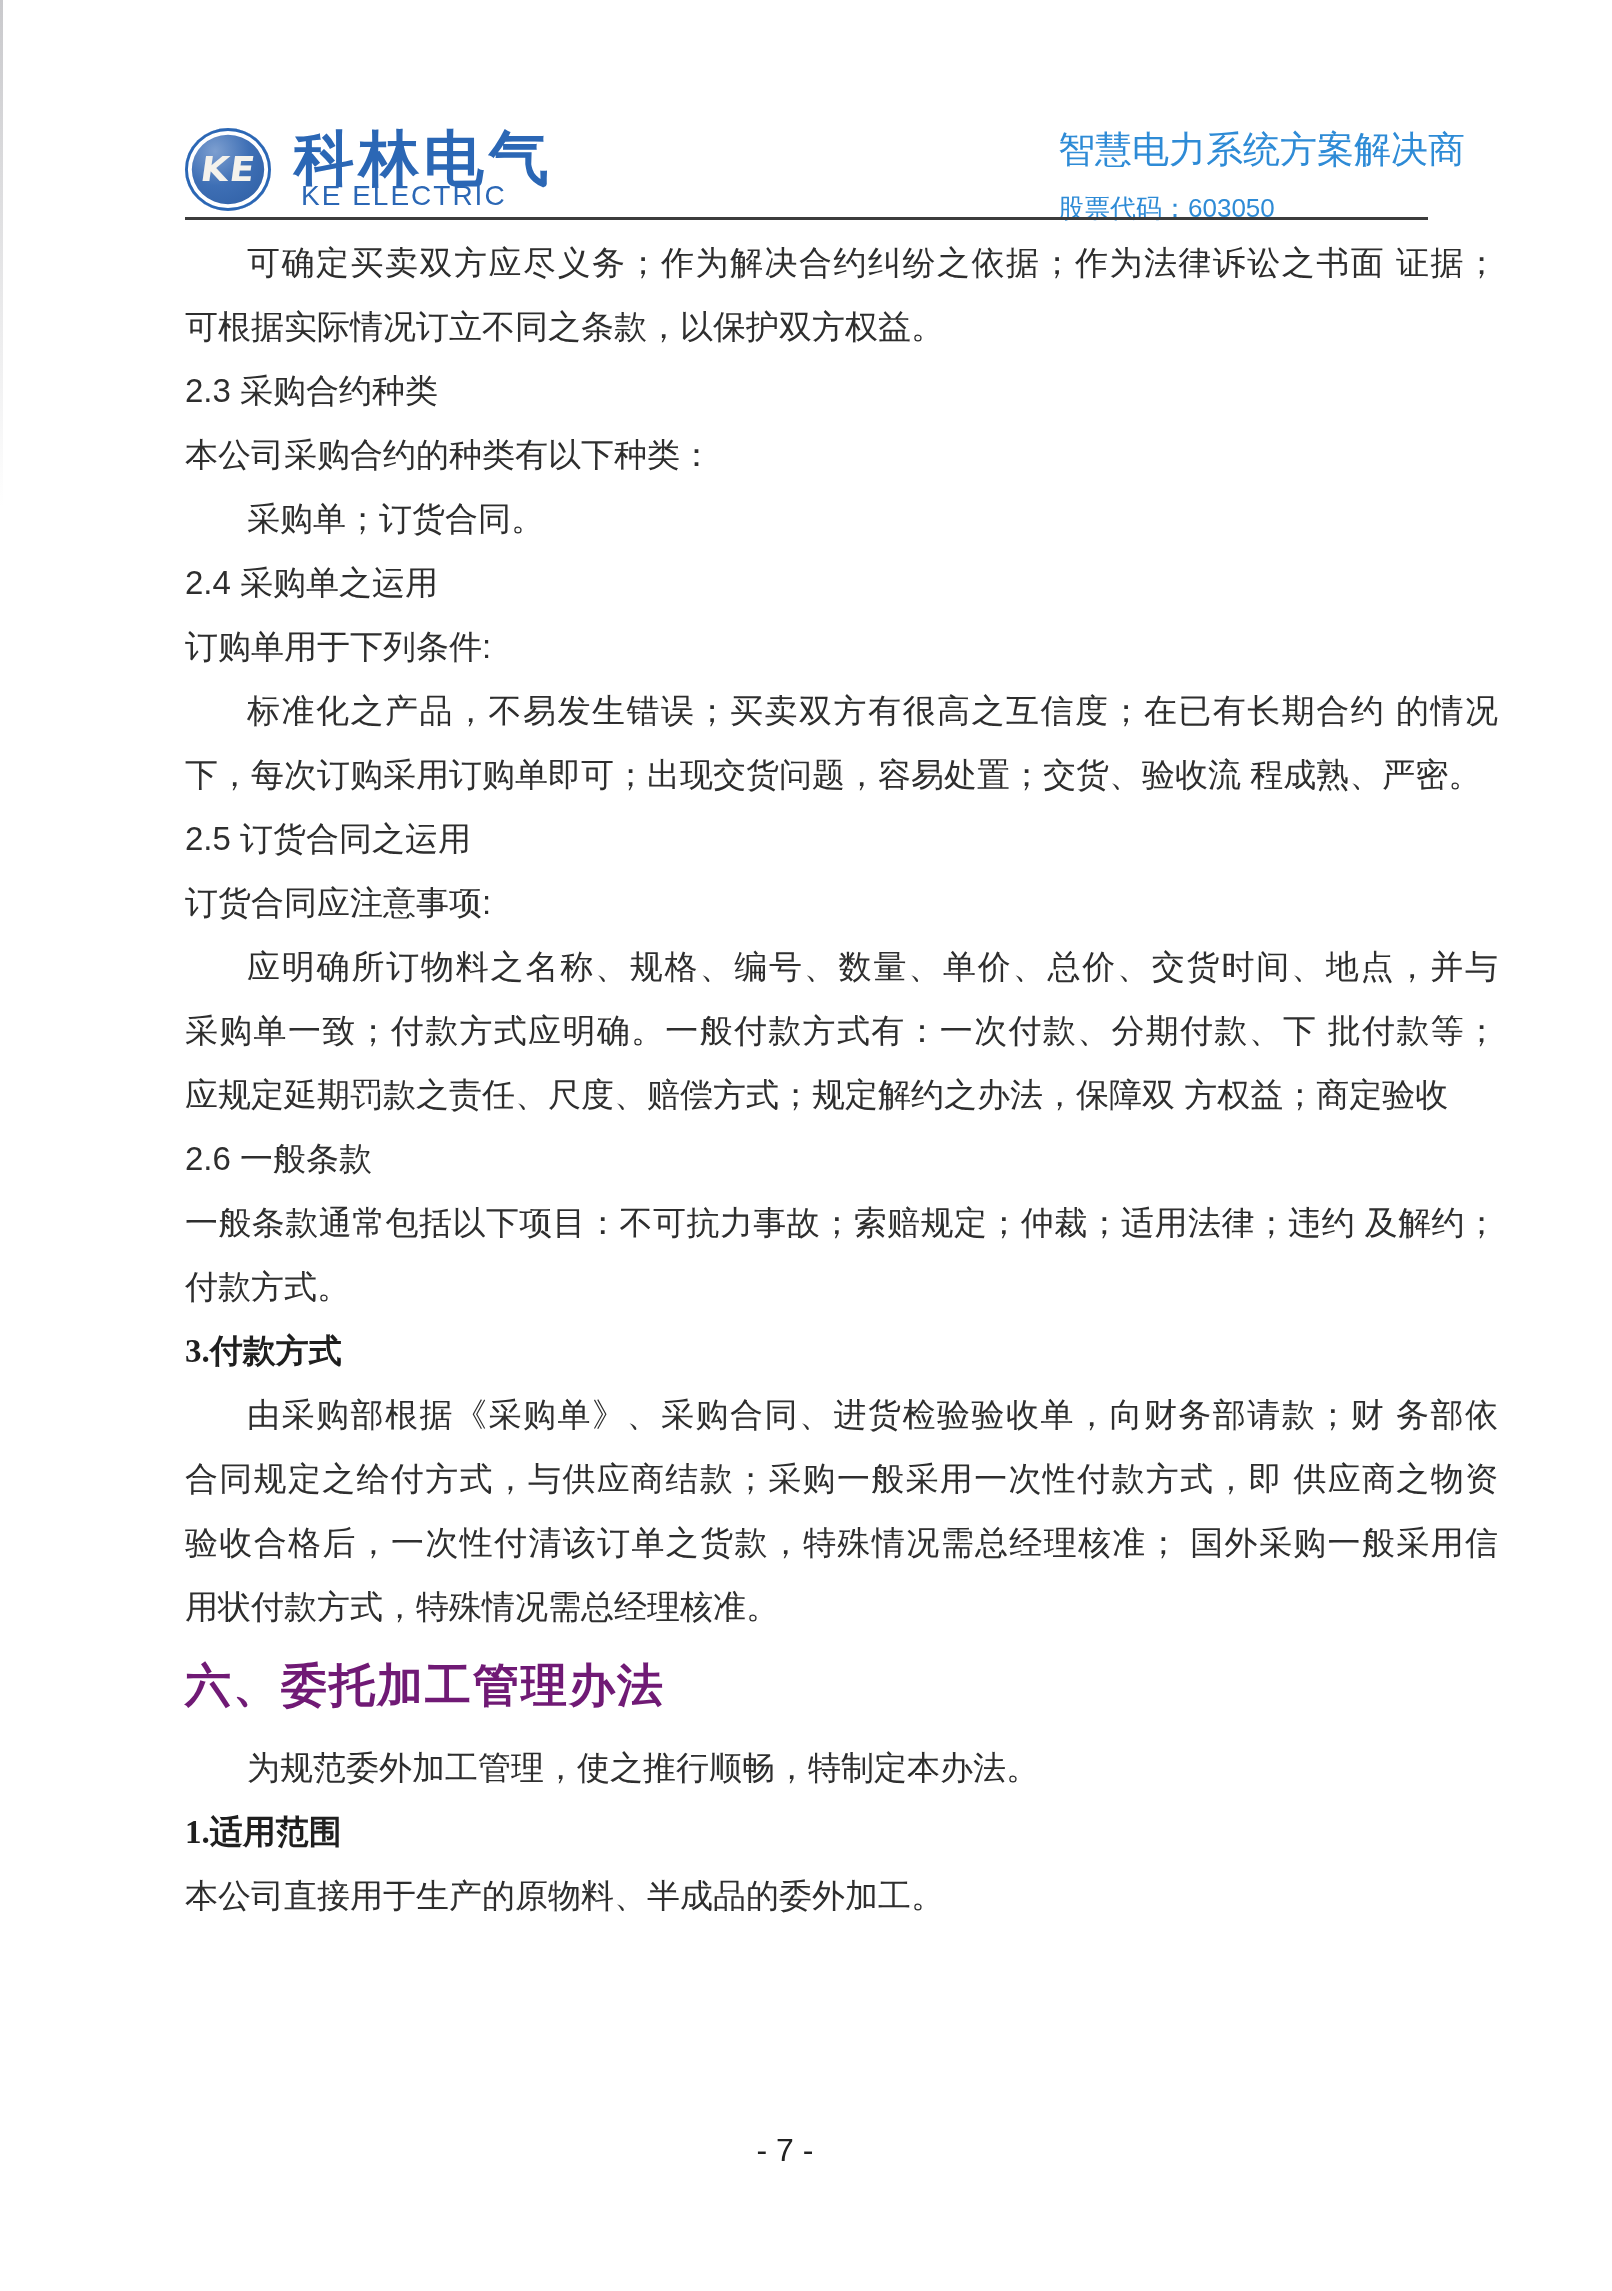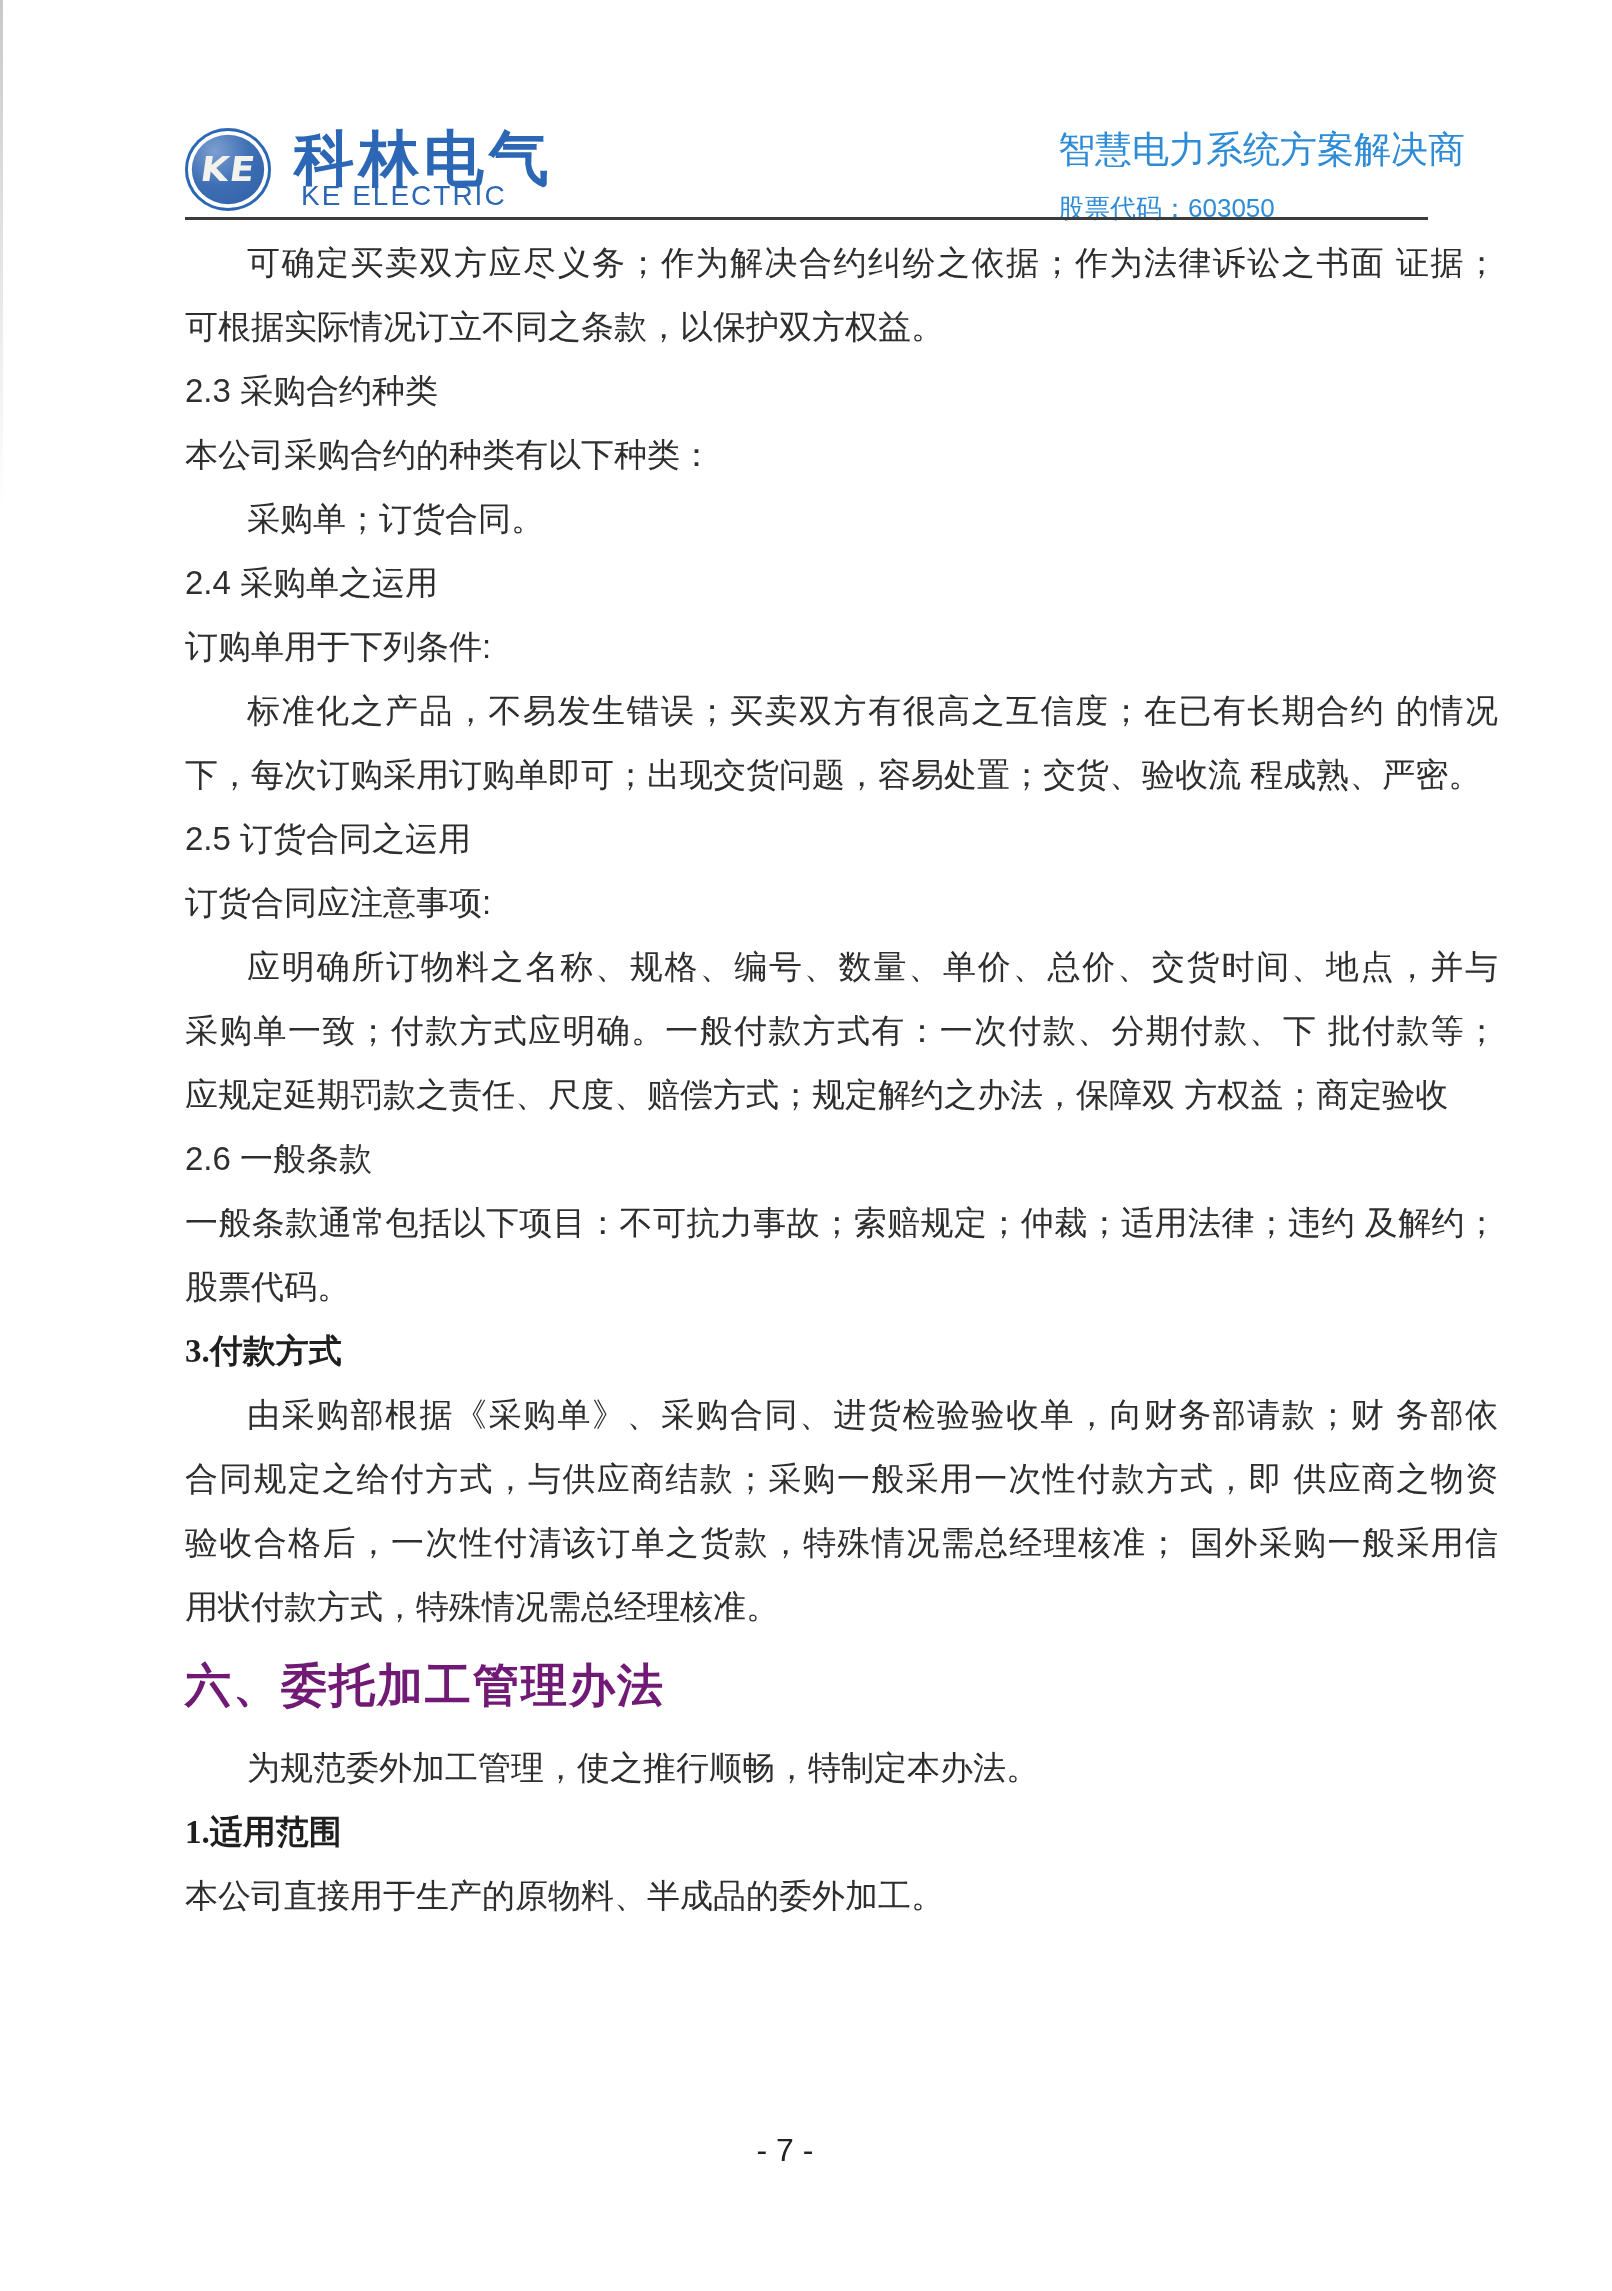--- a/index.html
+++ b/index.html
@@ -128,21 +128,21 @@
       <div class="block indent">
         <div class="text-line">应明确所订物料之名称、规格、编号、数量、单价、总价、交货时间、地点，并与</div>
         <div class="text-line">采购单一致；付款方式应明确。一般付款方式有：一次付款、分期付款、下 批付款等；</div>
         <div class="text-line">应规定延期罚款之责任、尺度、赔偿方式；规定解约之办法，保障双 方权益；商定验收</div>
       </div>
       <div class="block plain">
         <div class="text-line">2.6 一般条款</div>
       </div>
       <div class="block plain">
         <div class="text-line">一般条款通常包括以下项目：不可抗力事故；索赔规定；仲裁；适用法律；违约 及解约；</div>
-        <div class="text-line">股票代码。</div>
+        <div class="text-line">付款方式。</div>
       </div>
       <div class="block bold">
         <div class="text-line">3.付款方式</div>
       </div>
       <div class="block indent">
         <div class="text-line">由采购部根据《采购单》、采购合同、进货检验验收单，向财务部请款；财 务部依</div>
         <div class="text-line">合同规定之给付方式，与供应商结款；采购一般采用一次性付款方式，即 供应商之物资</div>
         <div class="text-line">验收合格后，一次性付清该订单之货款，特殊情况需总经理核准； 国外采购一般采用信</div>
         <div class="text-line">用状付款方式，特殊情况需总经理核准。</div>
       </div>

